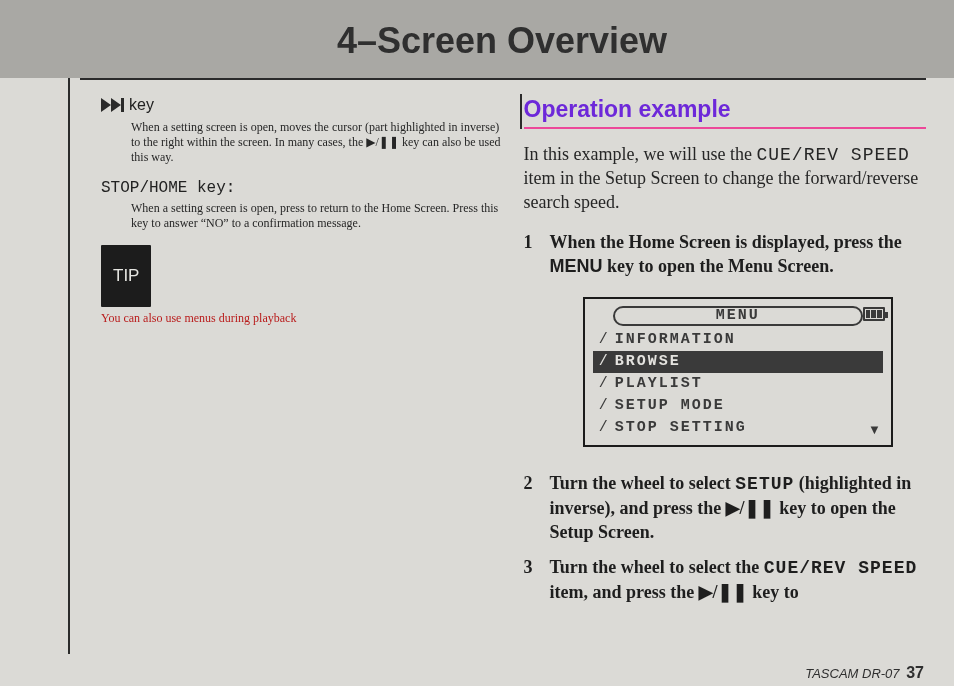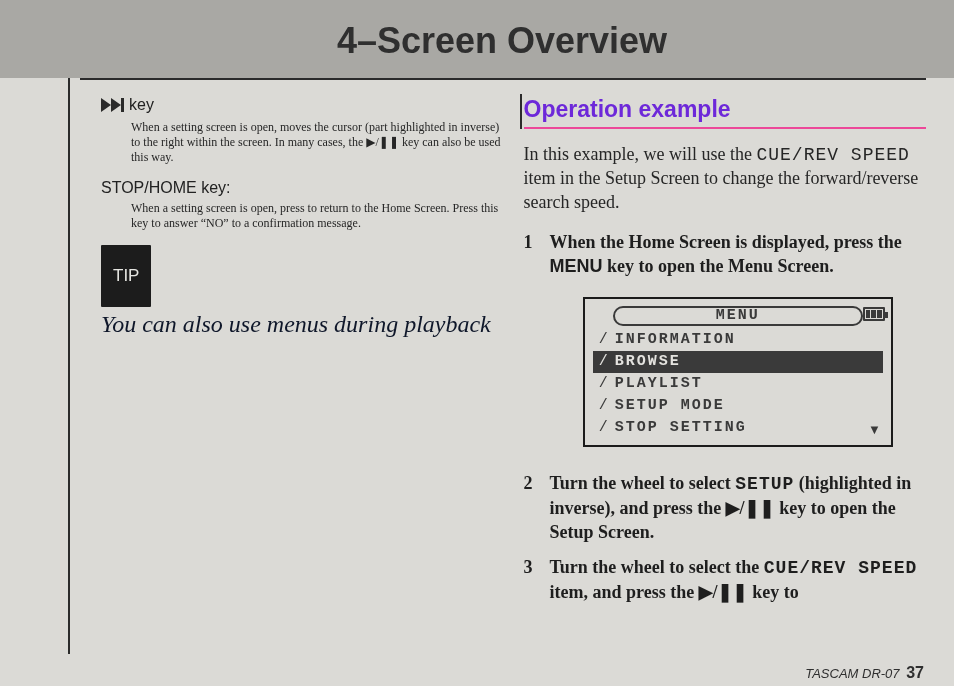--- a/index.html
+++ b/index.html
@@ -69,40 +69,39 @@
     align-items: center;
     gap: 2px;
   }
   .para-indent {
     margin-left: 30px;
     font-size: 12px;
     line-height: 1.25;
     color: #262626;
   }
   .subhead {
-    font-family: Liberation Sans, sans-serif;
+    font-family: Liberation Mono, monospace;
     font-size: 16px;
     color: #222;
     margin-top: 14px;
     margin-bottom: 4px;
   }
   .tip-badge {
     display: inline-block;
     background: #1c1c1c;
     color: #e6e6e2;
     font-family: Arial, Helvetica, sans-serif;
     font-size: 17px;
     padding: 21px 12px;
     margin-top: 14px;
     border-radius: 1px;
   }
   .tip-text {
-    font-style: italic;
-    font-size: 24px;
-    color: #0f172a;
+    font-size: 12px;
+    color: #b91c1c;
     margin-top: 4px;
   }
   
   .op-title {
     font-family: Arial, Helvetica, sans-serif;
     font-weight: 700;
     font-size: 23px;
     color: #6d28d9;
     border-bottom: 2px solid #ec4899;
     padding-bottom: 4px;

